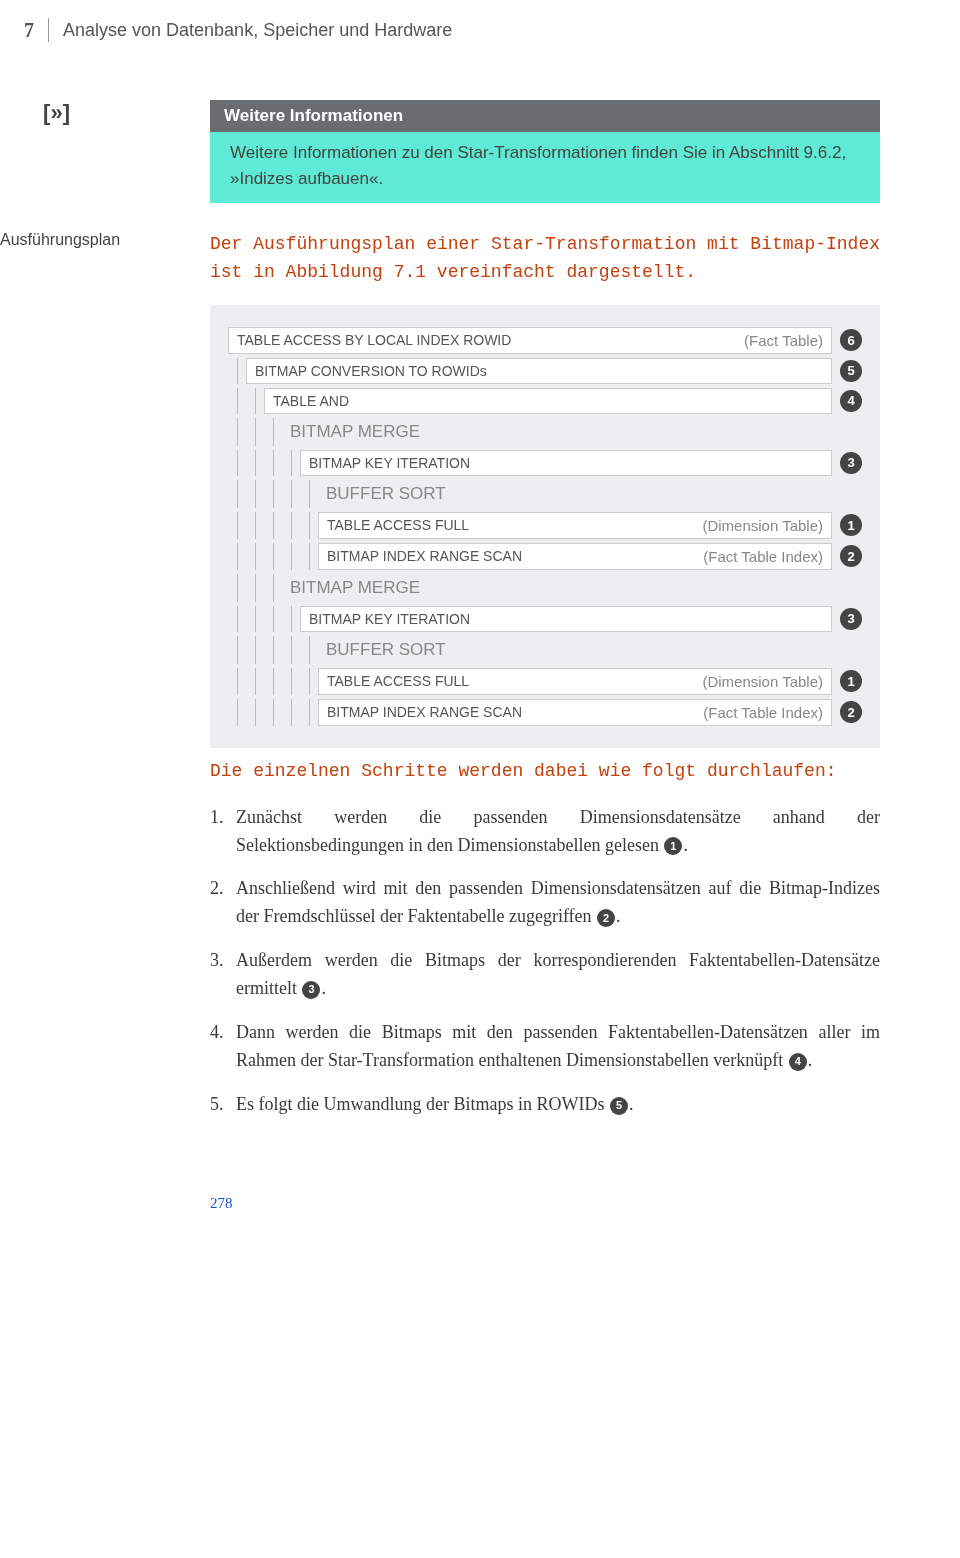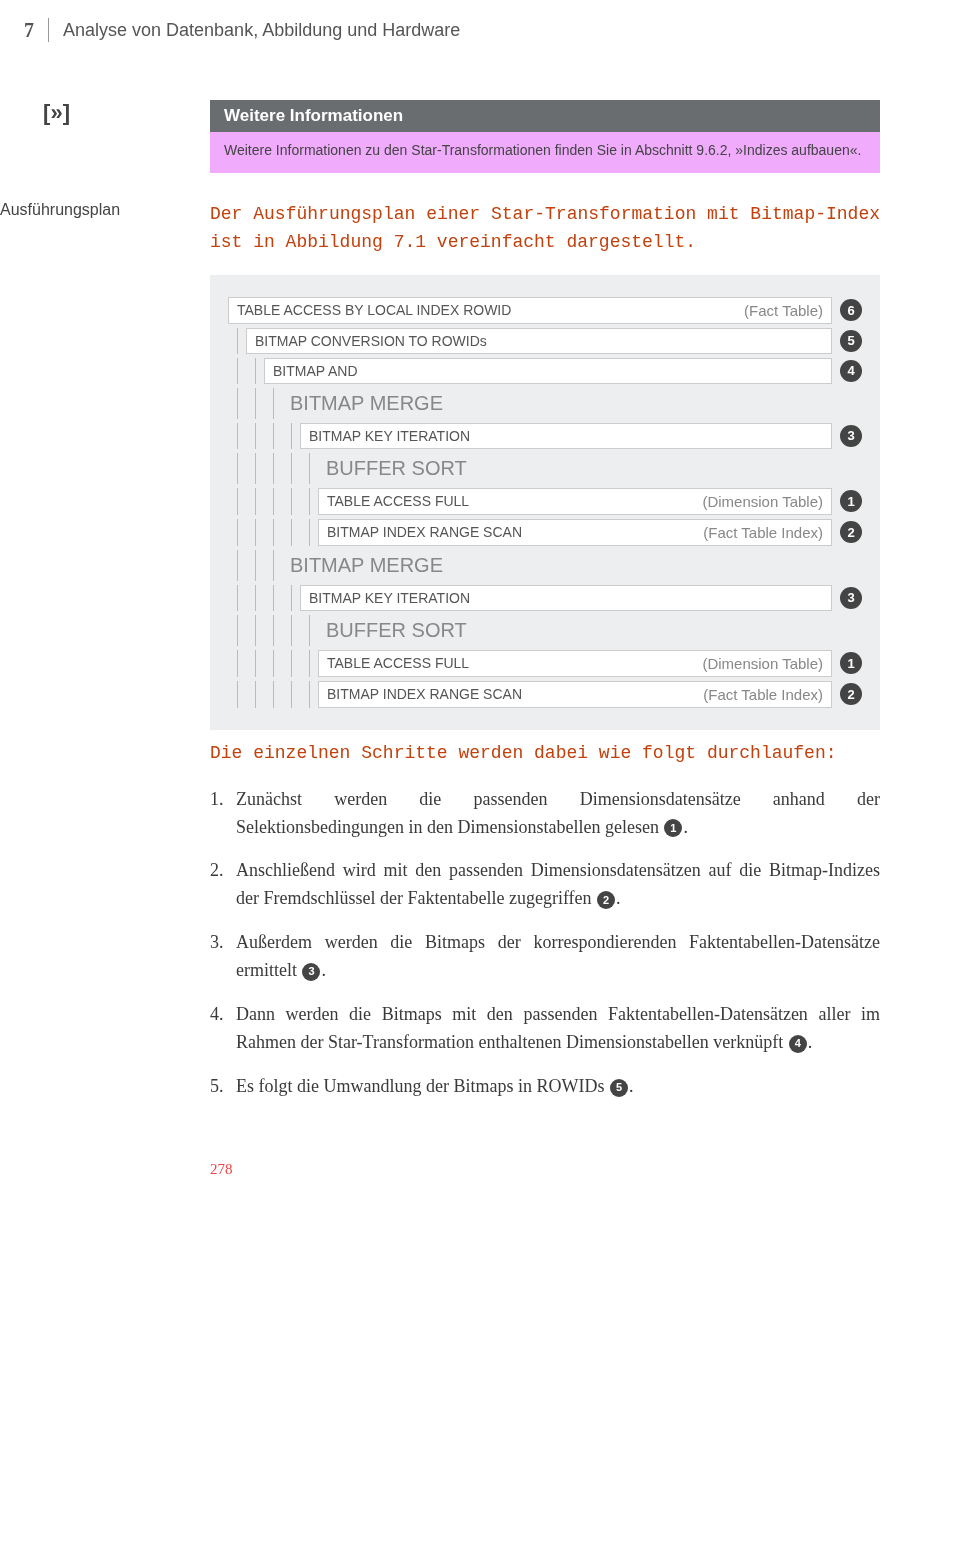--- a/index.html
+++ b/index.html
@@ -62,23 +62,23 @@
   }
   .info-header {
     background: #6a6d70;
     color: #fff;
     padding: 6px 14px;
     font-size: 17px;
     font-family: 'Segoe UI', Candara, sans-serif;
     font-weight: 600;
   }
   .info-body {
-    background: #f0abfc;
-    padding: 8px 14px 12px 14px;
-    font-size: 14px;
+    background: #5eead4;
+    padding: 8px 14px 12px 20px;
+    font-size: 17px;
     color: #444;
     font-family: 'Segoe UI', Candara, sans-serif;
     line-height: 1.5;
   }
   .body-text {
     margin-left: 130px;
     font-size: 18px;
     line-height: 1.55;
     color: #c2410c;
     text-align: justify;
@@ -110,21 +110,21 @@
     font-size: 14px;
     font-family: 'Segoe UI', Candara, sans-serif;
     color: #555;
     display: flex;
     justify-content: space-between;
     align-items: center;
     flex: 1;
   }
   .plan-cell-plain {
     padding: 4px 8px;
-    font-size: 20px;
+    font-size: 17px;
     font-family: 'Segoe UI', Candara, sans-serif;
     color: #888;
     flex: 1;
   }
   .plan-right {
     color: #888;
     font-size: 15px;
   }
   .badge {
     width: 22px;
@@ -198,31 +198,31 @@
     font-size: 11px;
     align-items: center;
     justify-content: center;
     font-weight: 700;
     vertical-align: middle;
     margin: 0 1px;
   }
   .page-num {
     margin-left: 130px;
     font-size: 15px;
-    color: #ef4444;
-    margin-top: 60px;
+    color: #1d4ed8;
+    margin-top: 76px;
   }
 </style>
 </head>
 <body>
 
 <div class="page-header">
   <span class="chap-num">7</span>
   <span class="vline"></span>
-  <span class="chap-title">Analyse von Datenbank, Abbildung und Hardware</span>
+  <span class="chap-title">Analyse von Datenbank, Speicher und Hardware</span>
 </div>
 
 <div class="content">
 
   <div style="position:relative;">
     <span class="xref-icon">[»]</span>
     <div class="info-box">
       <div class="info-header">Weitere Informationen</div>
       <div class="info-body">Weitere Informationen zu den Star-Transformationen finden Sie in Abschnitt 9.6.2, »Indizes aufbauen«.</div>
     </div>
@@ -250,21 +250,21 @@
             <span>BITMAP CONVERSION TO ROWIDs</span>
           </div>
         </div>
         <div class="badge">5</div>
       </div>
       <div class="plan-row">
         <div class="tree-col"></div>
         <div class="tree-col"></div>
         <div class="plan-cell-wrap">
           <div class="plan-cell">
-            <span>BITMAP AND</span>
+            <span>TABLE AND</span>
           </div>
         </div>
         <div class="badge">4</div>
       </div>
       <div class="plan-row">
         <div class="tree-col"></div>
         <div class="tree-col"></div>
         <div class="tree-col"></div>
         <div class="plan-cell-wrap">
           <div class="plan-cell-plain"><span>BITMAP MERGE</span></div>

